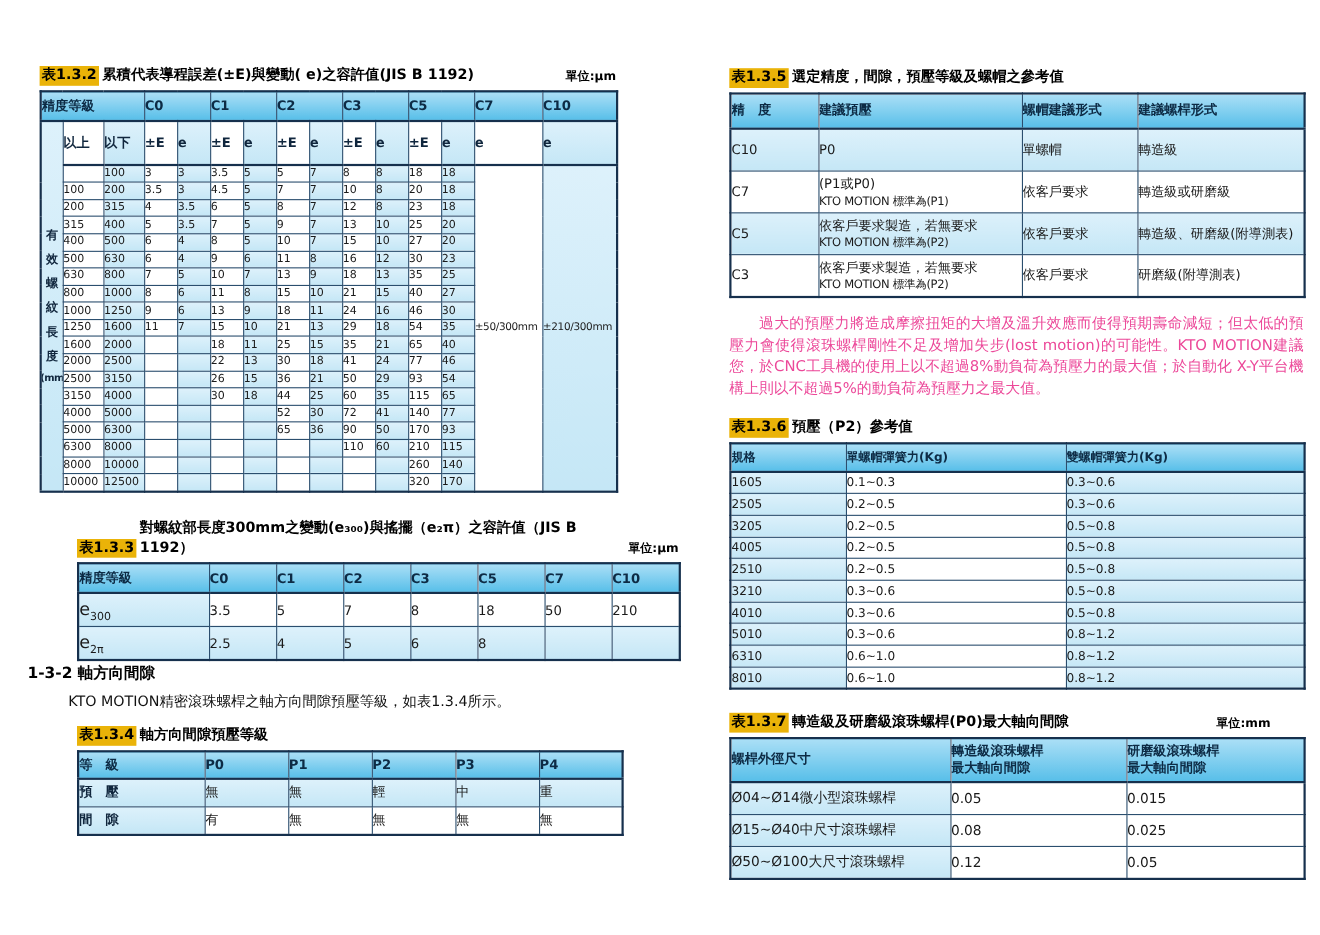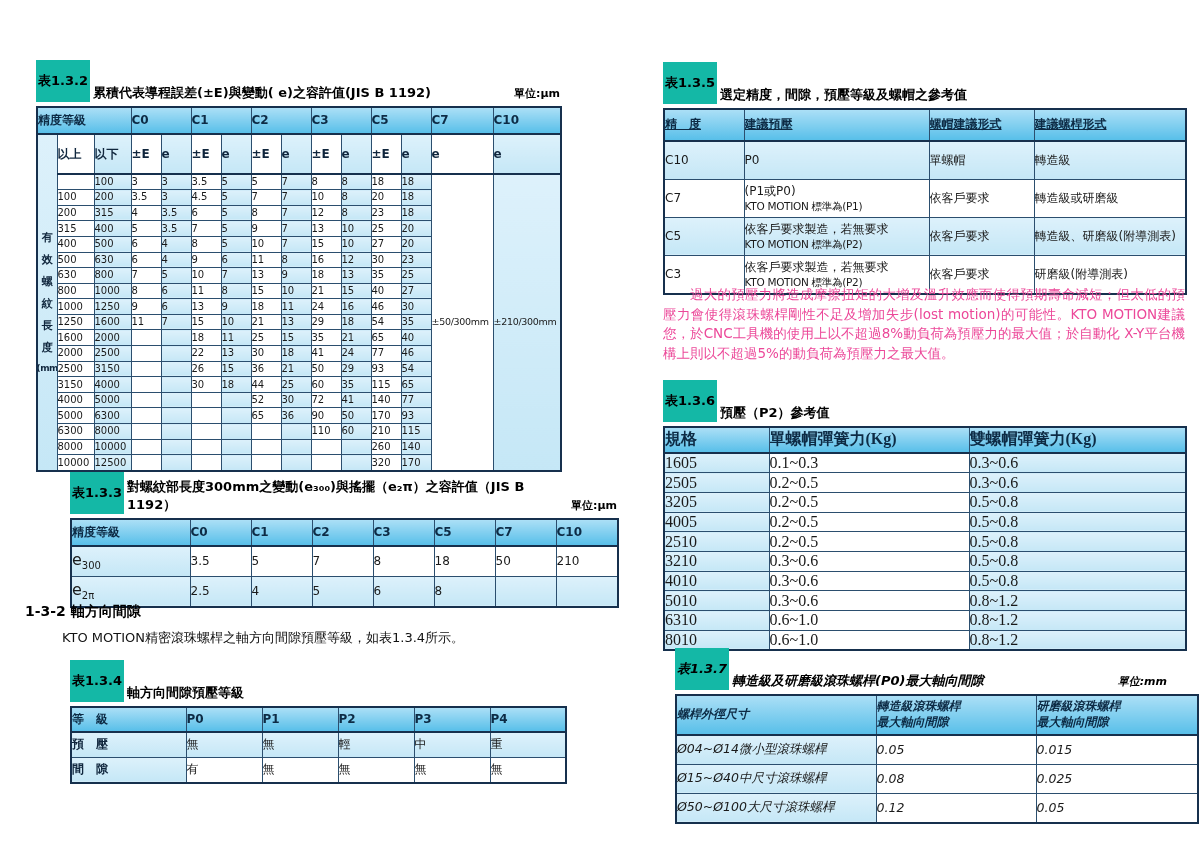--- a/index.html
+++ b/index.html
@@ -3,21 +3,21 @@
 <meta charset="utf-8">
 <style>
   html,body{margin:0;padding:0;background:#fff;}
   body{width:1200px;height:850px;position:relative;font-family:"DejaVu Sans","Liberation Sans",sans-serif;color:#1a1a1a;}
   .page{position:relative;width:1200px;height:850px;background:#fff;overflow:hidden;}
   .col-left{position:absolute;left:36px;top:60px;width:585px;}
   .col-right{position:absolute;left:663px;top:62px;width:522px;}
 
   
   .tt{display:flex;align-items:flex-end;margin-bottom:4px;font-size:13px;font-weight:bold;color:#000;line-height:1.35;}
-  .tag{background:#14b8a6;padding:12px 2px;margin-right:3px;flex:0 0 auto;}
+  .tag{background:#eab308;padding:0 2px;margin-right:3px;flex:0 0 auto;}
   .ttl{flex:0 1 auto;}
   .unit{margin-left:auto;font-size:11px;font-weight:bold;flex:0 0 auto;padding-left:6px;white-space:nowrap;}
 
   
   table.tbl{border-collapse:collapse;table-layout:fixed;border:2px solid #16304d;text-align:left;}
   table.tbl td{border:1px solid #2b4e6e;padding:0;overflow:hidden;}
   .hdr{background:linear-gradient(180deg,#abdff6 0%,#58bfe9 100%);font-weight:bold;color:#0d2b45;}
   .c-w{background:#ffffff;}
   .c-t{background:linear-gradient(180deg,#ddf1fb 0%,#c5e7f6 100%);}
   tr.hdr-row td{border-bottom:2px solid #16304d;}
@@ -42,25 +42,25 @@
 
   
   #t134{width:495px;font-size:12px;}
   #t134 td{height:24px;}
   #t134 tr.hdr-row td{height:23px;}
   #t134 .lbl{font-weight:bold;color:#10263d;}
 
   
   #t135{width:522px;font-size:12px;}
   #t135 td{height:37px;}
-  #t135 tr.hdr-row td{height:30px;font-size:12px;text-decoration:underline;}
+  #t135 tr.hdr-row td{height:30px;font-size:12px;}
   #t135 .pl2{font-size:10.5px;letter-spacing:-0.3px;}
 
   
-  #t136{width:522px;font-size:16px;font-family:Liberation Serif, serif;}
+  #t136{width:522px;font-size:11px;}
   #t136 td{height:18.7px;}
   #t136 tr.hdr-row td{height:24px;}
 
   
   #t137{width:522px;font-size:12.5px;}
   #t137 td{height:28px;}
   #t137 tr.hdr-row td{height:38px;font-size:12px;line-height:1.3;white-space:pre-line;}
 
   
   .sec-heading{position:absolute;left:-11px;top:543px;font-size:14px;font-weight:bold;color:#000;}
@@ -637,21 +637,21 @@
             </tr>
             <tr>
               <td class="c-t">8010</td>
               <td class="c-w">0.6~1.0</td>
               <td class="c-t">0.8~1.2</td>
             </tr>
           </tbody>
       </table>
     </div>
 
-    <div class="abs" style="left:12px;top:586px;width:492px;font-style:italic;">
+    <div class="abs" style="left:0;top:586px;width:492px;">
       <div class="tt">
         <span class="tag">表1.3.7</span>
         <span class="ttl">轉造級及研磨級滾珠螺桿(P0)最大軸向間隙</span>
         <span class="unit">單位:mm</span>
       </div>
       <table class="tbl" id="t137">
         <colgroup>
           <col style="width:200px">
             <col style="width:160px">
             <col style="width:162px">

